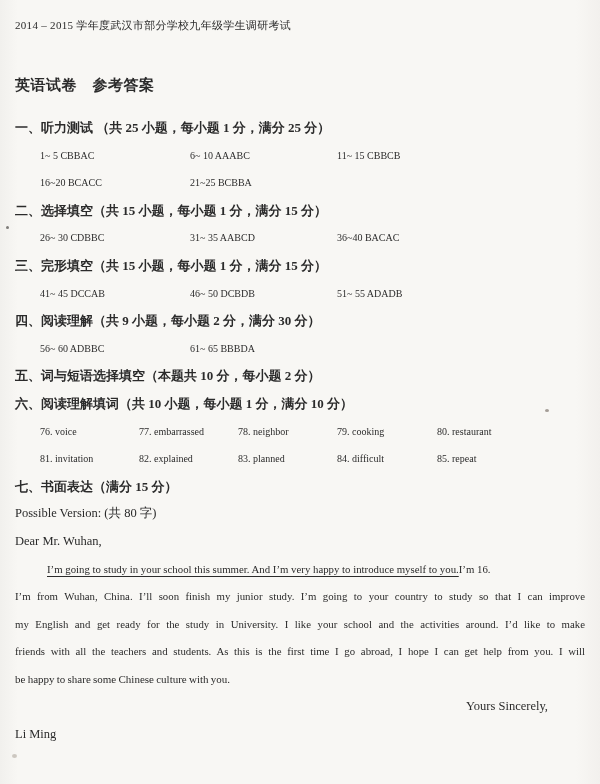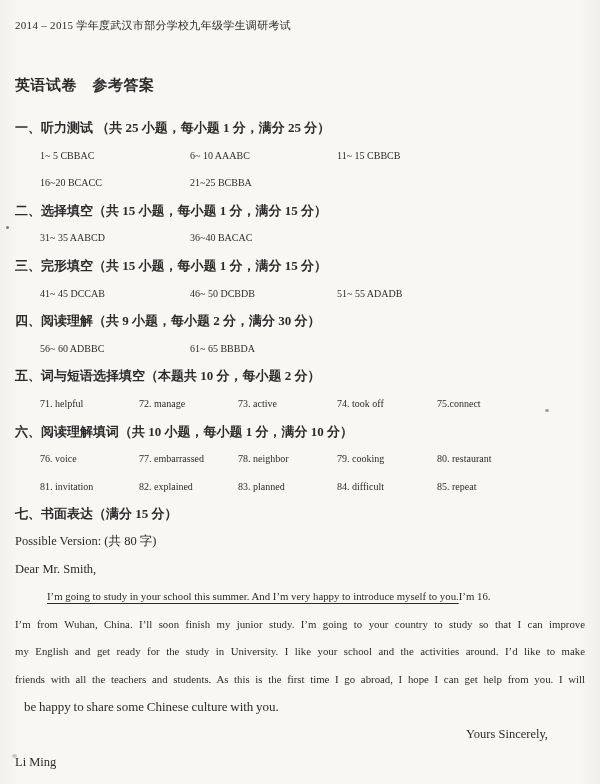--- a/index.html
+++ b/index.html
@@ -51,24 +51,23 @@
   .letter-line1 .tail { padding-right: 2px; }
   .just {
     font-size: 10.8px;
     white-space: nowrap;
     text-align: justify;
     text-align-last: justify;
     word-spacing: -0.5px;
     overflow: hidden;
   }
   .last-line {
-    font-size: 13px;
+    font-size: 11px;
     white-space: nowrap;
     word-spacing: -0.5px;
-    margin-left: 9px;
   }
   .closing { text-align: right; margin-right: 37px; font-size: 12.5px; }
   .signature { text-align: left; margin-right: 87px; font-size: 12.5px; }
   .speck { position: absolute; border-radius: 50%; }
   .speck-1 { left: 6px;  top: 226px; width: 3px; height: 3px; background: #7e7c79; }
   .speck-2 { left: 545px; top: 409px; width: 4px; height: 3px; background: #a49d96; }
   .speck-3 { left: 12px; top: 754px; width: 5px; height: 4px; background: #ccc7c0; }
 </style>
 </head>
 <body>
@@ -87,66 +86,60 @@
         <span>6~ 10 AAABC</span>
         <span>11~ 15 CBBCB</span>
       </div>
       <div class="line row cols3">
         <span>16~20 BCACC</span>
         <span>21~25 BCBBA</span>
       </div>
 
       <div class="line sec-head">二、选择填空（共 15 小题，每小题 1 分，满分 15 分）</div>
       <div class="line row cols3">
+        <span>26~ 30 CDBBC</span>
         <span>31~ 35 AABCD</span>
         <span>36~40 BACAC</span>
       </div>
 
       <div class="line sec-head">三、完形填空（共 15 小题，每小题 1 分，满分 15 分）</div>
       <div class="line row cols3">
         <span>41~ 45 DCCAB</span>
         <span>46~ 50 DCBDB</span>
         <span>51~ 55 ADADB</span>
       </div>
 
       <div class="line sec-head">四、阅读理解（共 9 小题，每小题 2 分，满分 30 分）</div>
       <div class="line row cols3">
         <span>56~ 60 ADBBC</span>
         <span>61~ 65 BBBDA</span>
       </div>
 
       <div class="line sec-head">五、词与短语选择填空（本题共 10 分，每小题 2 分）</div>
-      <div class="line row cols5">
-        <span>71. helpful</span>
-        <span>72. manage</span>
-        <span>73. active</span>
-        <span>74. took off</span>
-        <span>75.connect</span>
-      </div>
 
       <div class="line sec-head">六、阅读理解填词（共 10 小题，每小题 1 分，满分 10 分）</div>
       <div class="line row cols5">
         <span>76. voice</span>
         <span>77. embarrassed</span>
         <span>78. neighbor</span>
         <span>79. cooking</span>
         <span>80. restaurant</span>
       </div>
       <div class="line row cols5">
         <span>81. invitation</span>
         <span>82. explained</span>
         <span>83. planned</span>
         <span>84. difficult</span>
         <span>85. repeat</span>
       </div>
 
       <div class="line sec-head">七、书面表达（满分 15 分）</div>
 
       <div class="line pv">Possible Version: (共 80 字)</div>
-      <div class="line salutation">Dear Mr. Smith,</div>
+      <div class="line salutation">Dear Mr. Wuhan,</div>
 
       <div class="line letter-line1">
         <span class="ul">I’m going to study in your school this summer. And I’m very happy to introduce myself to you.</span>
         <span class="tail">I’m 16.</span>
       </div>
       <div class="line just">I’m from Wuhan, China. I’ll soon finish my junior study. I’m going to your country to study so that I can improve</div>
       <div class="line just">my English and get ready for the study in University. I like your school and the activities around. I’d like to make</div>
       <div class="line just">friends with all the teachers and students. As this is the first time I go abroad, I hope I can get help from you. I will</div>
       <div class="line last-line">be happy to share some Chinese culture with you.</div>
 

